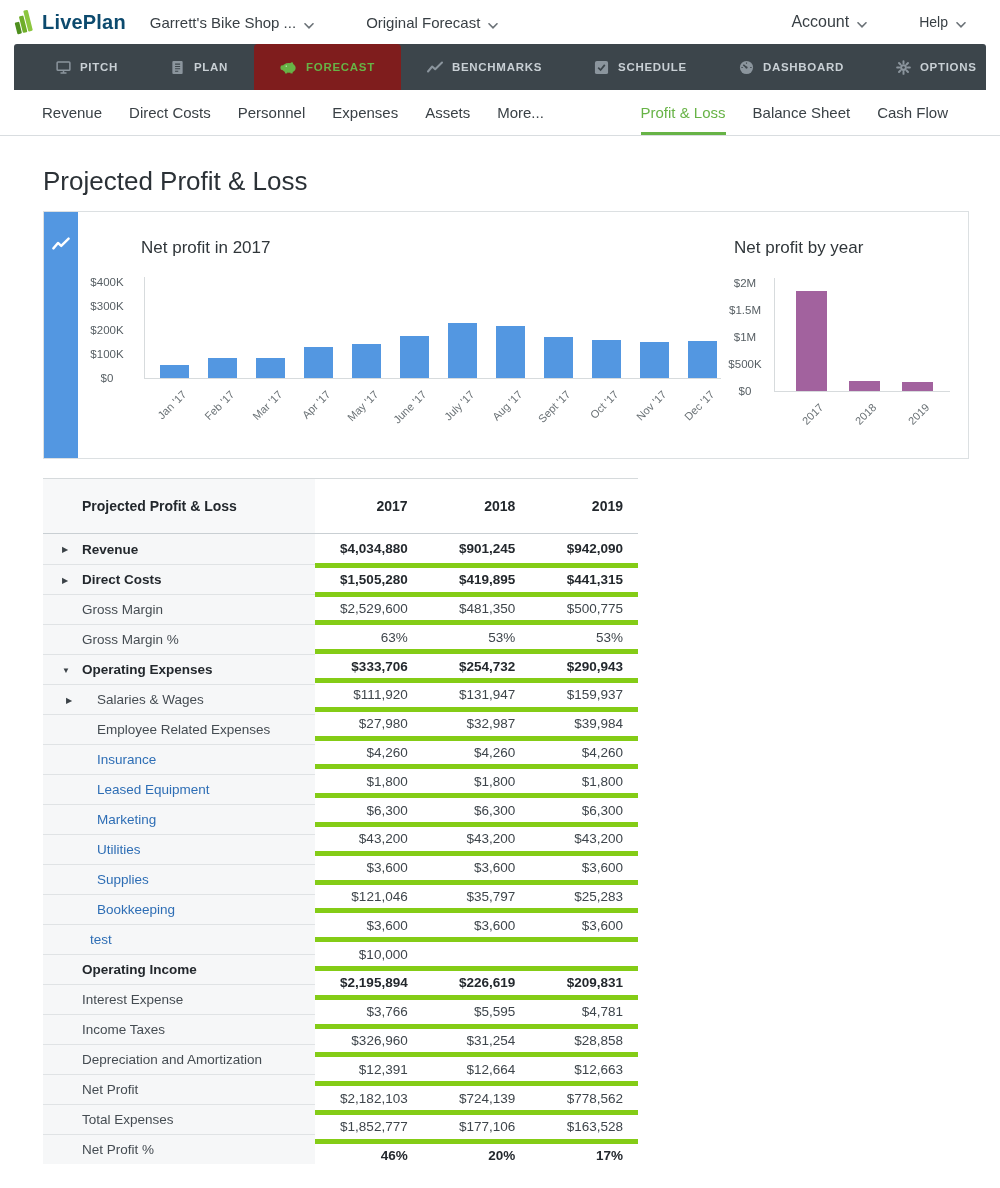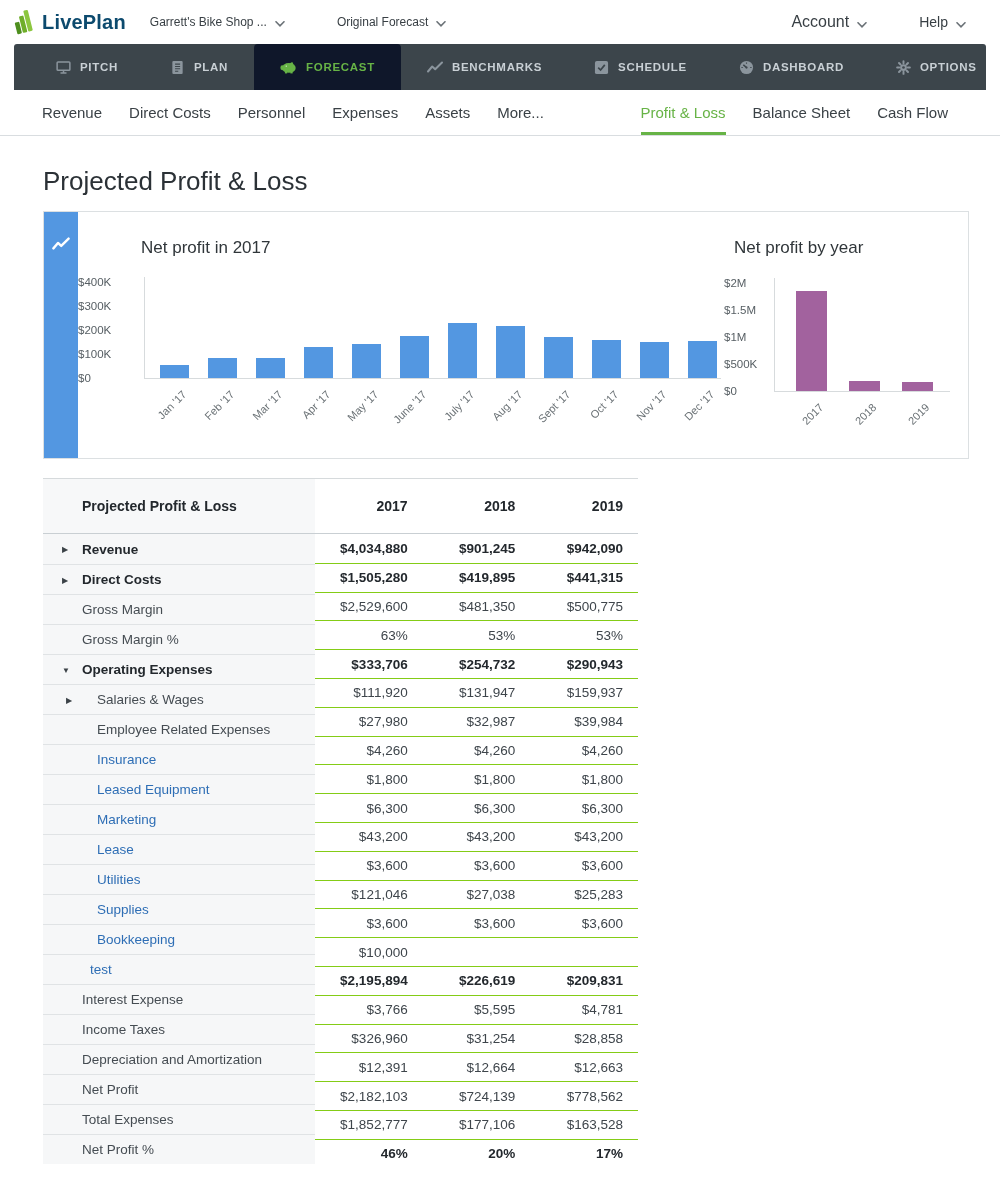--- a/index.html
+++ b/index.html
@@ -3,33 +3,33 @@
 <meta charset="utf-8">
 <style>
   :root{ --navbg:#3C454B; --green:#67B346; --link:#2E6EB5; }
   *{box-sizing:border-box;}
   html,body{width:1000px;height:1188px;margin:0;overflow:hidden;background:#fff;
     font-family:"Liberation Sans","DejaVu Sans",sans-serif;color:#3a4146;}
   
   .topbar{height:44px;display:flex;align-items:center;padding:0 34px 0 14px;background:#fff;}
   .brand{display:flex;align-items:center;gap:2px;cursor:pointer;}
   .brand-name{font-size:20px;font-weight:600;color:#0c4a6e;letter-spacing:.2px;}
-  .top-menu{display:flex;align-items:center;gap:8px;font-size:12px;color:#383f44;cursor:pointer;}
+  .top-menu{display:flex;align-items:center;gap:8px;font-size:15px;color:#383f44;cursor:pointer;}
   .top-menu .chev{color:#6b7277;margin-top:2px;}
   .m-company{margin-left:24px;}
   .m-version{margin-left:52px;}
   .m-account{margin-left:auto;font-size:16px;}
   .m-help{margin-left:52px;font-size:14px;}
   
   .navbar{margin:0 14px;height:46px;background:var(--navbg);border-radius:3px 3px 0 0;
     display:flex;align-items:stretch;padding-left:16px;}
   .tab{display:flex;align-items:center;gap:9px;padding:0 26px;cursor:pointer;}
   .tab .tlabel{font-size:11.5px;font-weight:700;letter-spacing:.7px;color:#c9d0d5;}
   .tab .tico{color:#8b959d;display:flex;align-items:center;}
-  .tab.active{background:#0f172a;border-radius:4px 4px 0 0;}
+  .tab.active{background:#7f1d1d;border-radius:4px 4px 0 0;}
   .tab.active .tlabel,.tab.active .tico{color:var(--green);}
   .tab.t-options{margin-left:auto;margin-right:18px;}
   
   .subnav{height:46px;display:flex;align-items:stretch;padding:0 52px 0 42px;
     border-bottom:1px solid #d9dde0;background:#fff;}
   .sn-group{display:flex;align-items:stretch;gap:27px;}
   .sn-right{margin-left:auto;}
   .sn-item{display:flex;align-items:center;font-size:15px;color:#3a4146;cursor:pointer;position:relative;}
   .sn-item.active{color:var(--green);}
   .sn-item.active::after{content:"";position:absolute;left:0;right:0;bottom:0;height:3px;background:var(--green);}
@@ -37,40 +37,40 @@
   h1.page-title{margin:30px 0 14px 43px;font-size:26px;font-weight:400;color:#2b3136;}
   
   .panel{position:relative;margin-left:43px;width:926px;height:248px;border:1px solid #dce0e2;background:#fff;}
   .strip{position:absolute;left:0;top:0;bottom:0;width:34px;background:#5397E1;}
   .strip .sico{position:absolute;left:8px;top:24px;color:#fff;}
   .chart{position:absolute;top:0;height:100%;}
   .chart-left{left:34px;width:650px;}
   .chart-right{left:680px;width:244px;}
   .chart-title{position:absolute;top:26px;font-size:17px;color:#30363a;}
   .ct0{left:63px;} .ct1{left:10px;}
-  .ytick{position:absolute;font-size:11.5px;color:#565e63;text-align:left;height:14px;line-height:14px;}
+  .ytick{position:absolute;font-size:11.5px;color:#565e63;text-align:center;height:14px;line-height:14px;}
   .axis{position:absolute;background:#d7dbdd;}
   .axis.v{width:1px;} .axis.h{height:1px;}
   .bar{position:absolute;}
   .xlabel{position:absolute;width:70px;text-align:right;font-size:11px;color:#6a7175;
     transform:rotate(-45deg);transform-origin:100% 0;}
   
   .pl-table{margin:19px 0 0 43px;width:595px;border-top:1px solid #d6dadc;}
   .t-header{display:flex;height:55px;border-bottom:1px solid #c9cfd3;}
   .th-label{width:272px;background:#f7f8f9;display:flex;align-items:center;padding-left:39px;
     font-weight:700;font-size:14px;color:#23282d;}
   .th-values{width:323px;display:flex;align-items:center;}
   .ycol{flex:1;text-align:right;padding-right:15px;font-weight:700;font-size:14px;color:#23282d;}
   .tbody{display:flex;align-items:flex-start;}
   .lcol{width:272px;}
   .vstack{width:323px;}
   .lrow{height:30px;background:#f6f7f8;border-top:1px solid #e0e3e5;position:relative;
     display:flex;align-items:center;}
   .lcol .lrow:first-child,.vstack .vrow:first-child{border-top:none;}
-  .vrow{height:28.8px;border-top:1px solid #84cc16;display:flex;align-items:center;background:#fff;}
+  .vrow{height:28.8px;border-top:5px solid #84cc16;display:flex;align-items:center;background:#fff;}
   .vcell{flex:1;text-align:right;padding-right:15px;font-size:13.5px;color:#3e454b;}
   .v-bold .vcell{font-weight:700;color:#23282d;}
   .arr{position:absolute;font-size:8px;color:#3b4247;top:50%;transform:translateY(-50%);cursor:pointer;}
   .lbl{font-size:13.5px;color:#454c52;}
   .lbl.bold{font-weight:700;color:#23282d;}
   .lbl.link{color:var(--link);cursor:pointer;}
 </style>
 </head>
 <body>
 
@@ -302,33 +302,33 @@
         <div class="lrow">
           <span class="lbl link" style="margin-left: 54px;">Insurance</span>
         </div>
         <div class="lrow">
           <span class="lbl link" style="margin-left: 54px;">Leased Equipment</span>
         </div>
         <div class="lrow">
           <span class="lbl link" style="margin-left: 54px;">Marketing</span>
         </div>
         <div class="lrow">
-          <span class="lbl link" style="margin-left: 54px;">Lease</span>
-        </div>
-        <div class="lrow">
           <span class="lbl link" style="margin-left: 54px;">Utilities</span>
         </div>
         <div class="lrow">
           <span class="lbl link" style="margin-left: 54px;">Supplies</span>
         </div>
         <div class="lrow">
           <span class="lbl link" style="margin-left: 54px;">Bookkeeping</span>
         </div>
         <div class="lrow">
           <span class="lbl link" style="margin-left: 47px;">test</span>
+        </div>
+        <div class="lrow">
+          <span class="lbl bold" style="margin-left: 39px;">Operating Income</span>
         </div>
         <div class="lrow">
           <span class="lbl plain" style="margin-left: 39px;">Interest Expense</span>
         </div>
         <div class="lrow">
           <span class="lbl plain" style="margin-left: 39px;">Income Taxes</span>
         </div>
         <div class="lrow">
           <span class="lbl plain" style="margin-left: 39px;">Depreciation and Amortization</span>
         </div>
@@ -398,21 +398,21 @@
           <span class="vcell">$43,200</span>
           <span class="vcell">$43,200</span>
         </div>
         <div class="vrow">
           <span class="vcell">$3,600</span>
           <span class="vcell">$3,600</span>
           <span class="vcell">$3,600</span>
         </div>
         <div class="vrow">
           <span class="vcell">$121,046</span>
-          <span class="vcell">$27,038</span>
+          <span class="vcell">$35,797</span>
           <span class="vcell">$25,283</span>
         </div>
         <div class="vrow">
           <span class="vcell">$3,600</span>
           <span class="vcell">$3,600</span>
           <span class="vcell">$3,600</span>
         </div>
         <div class="vrow">
           <span class="vcell">$10,000</span>
           <span class="vcell"></span>

